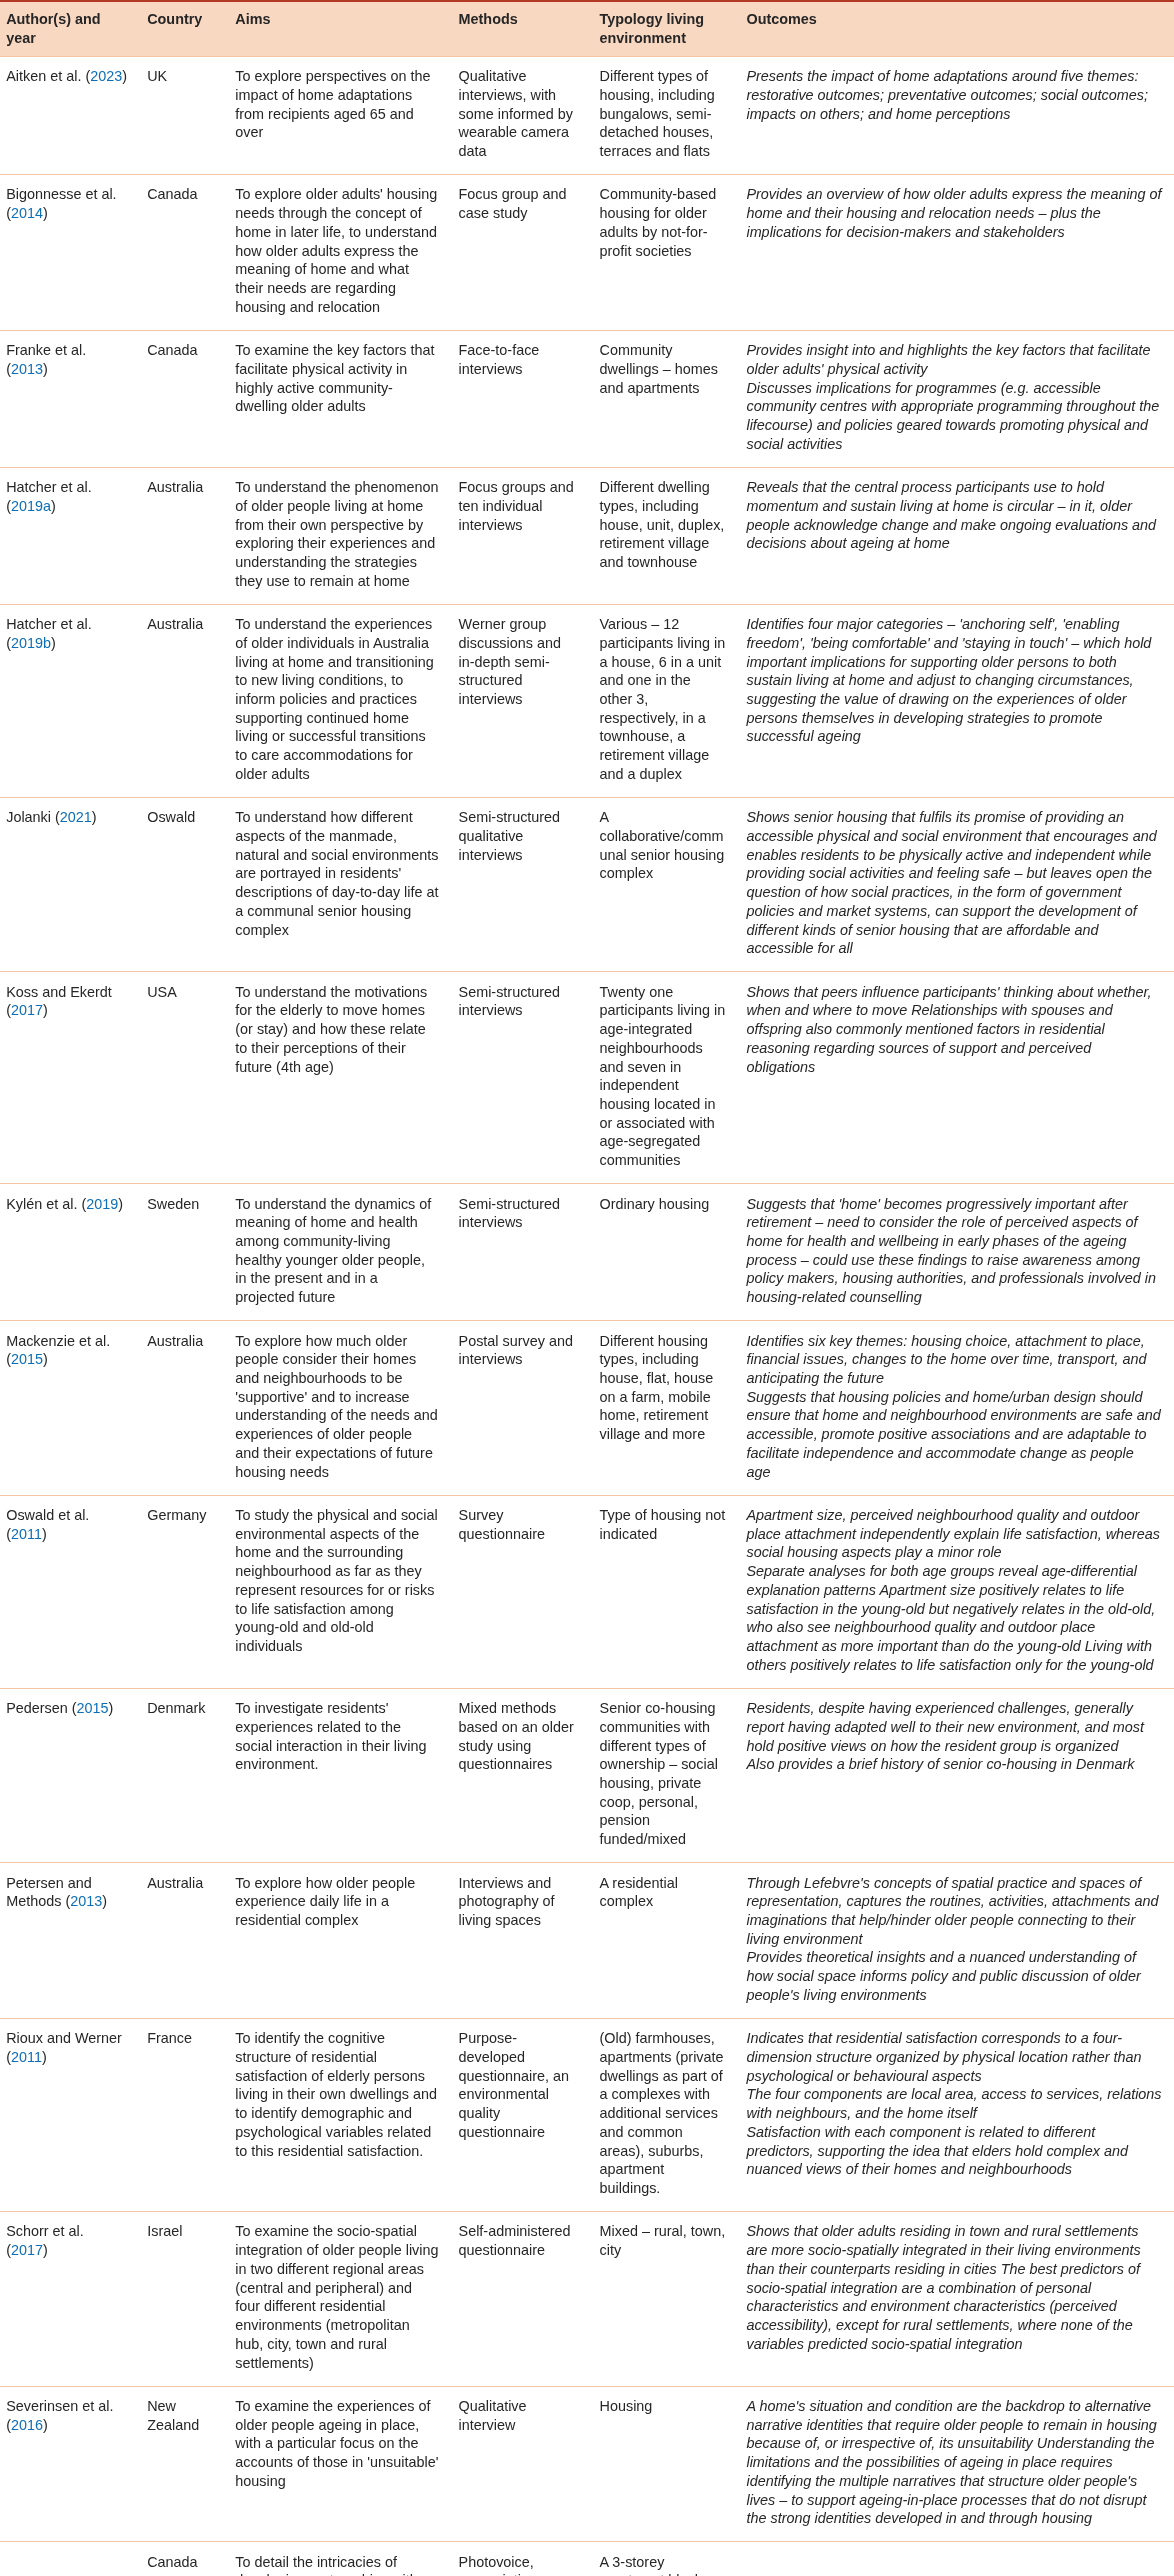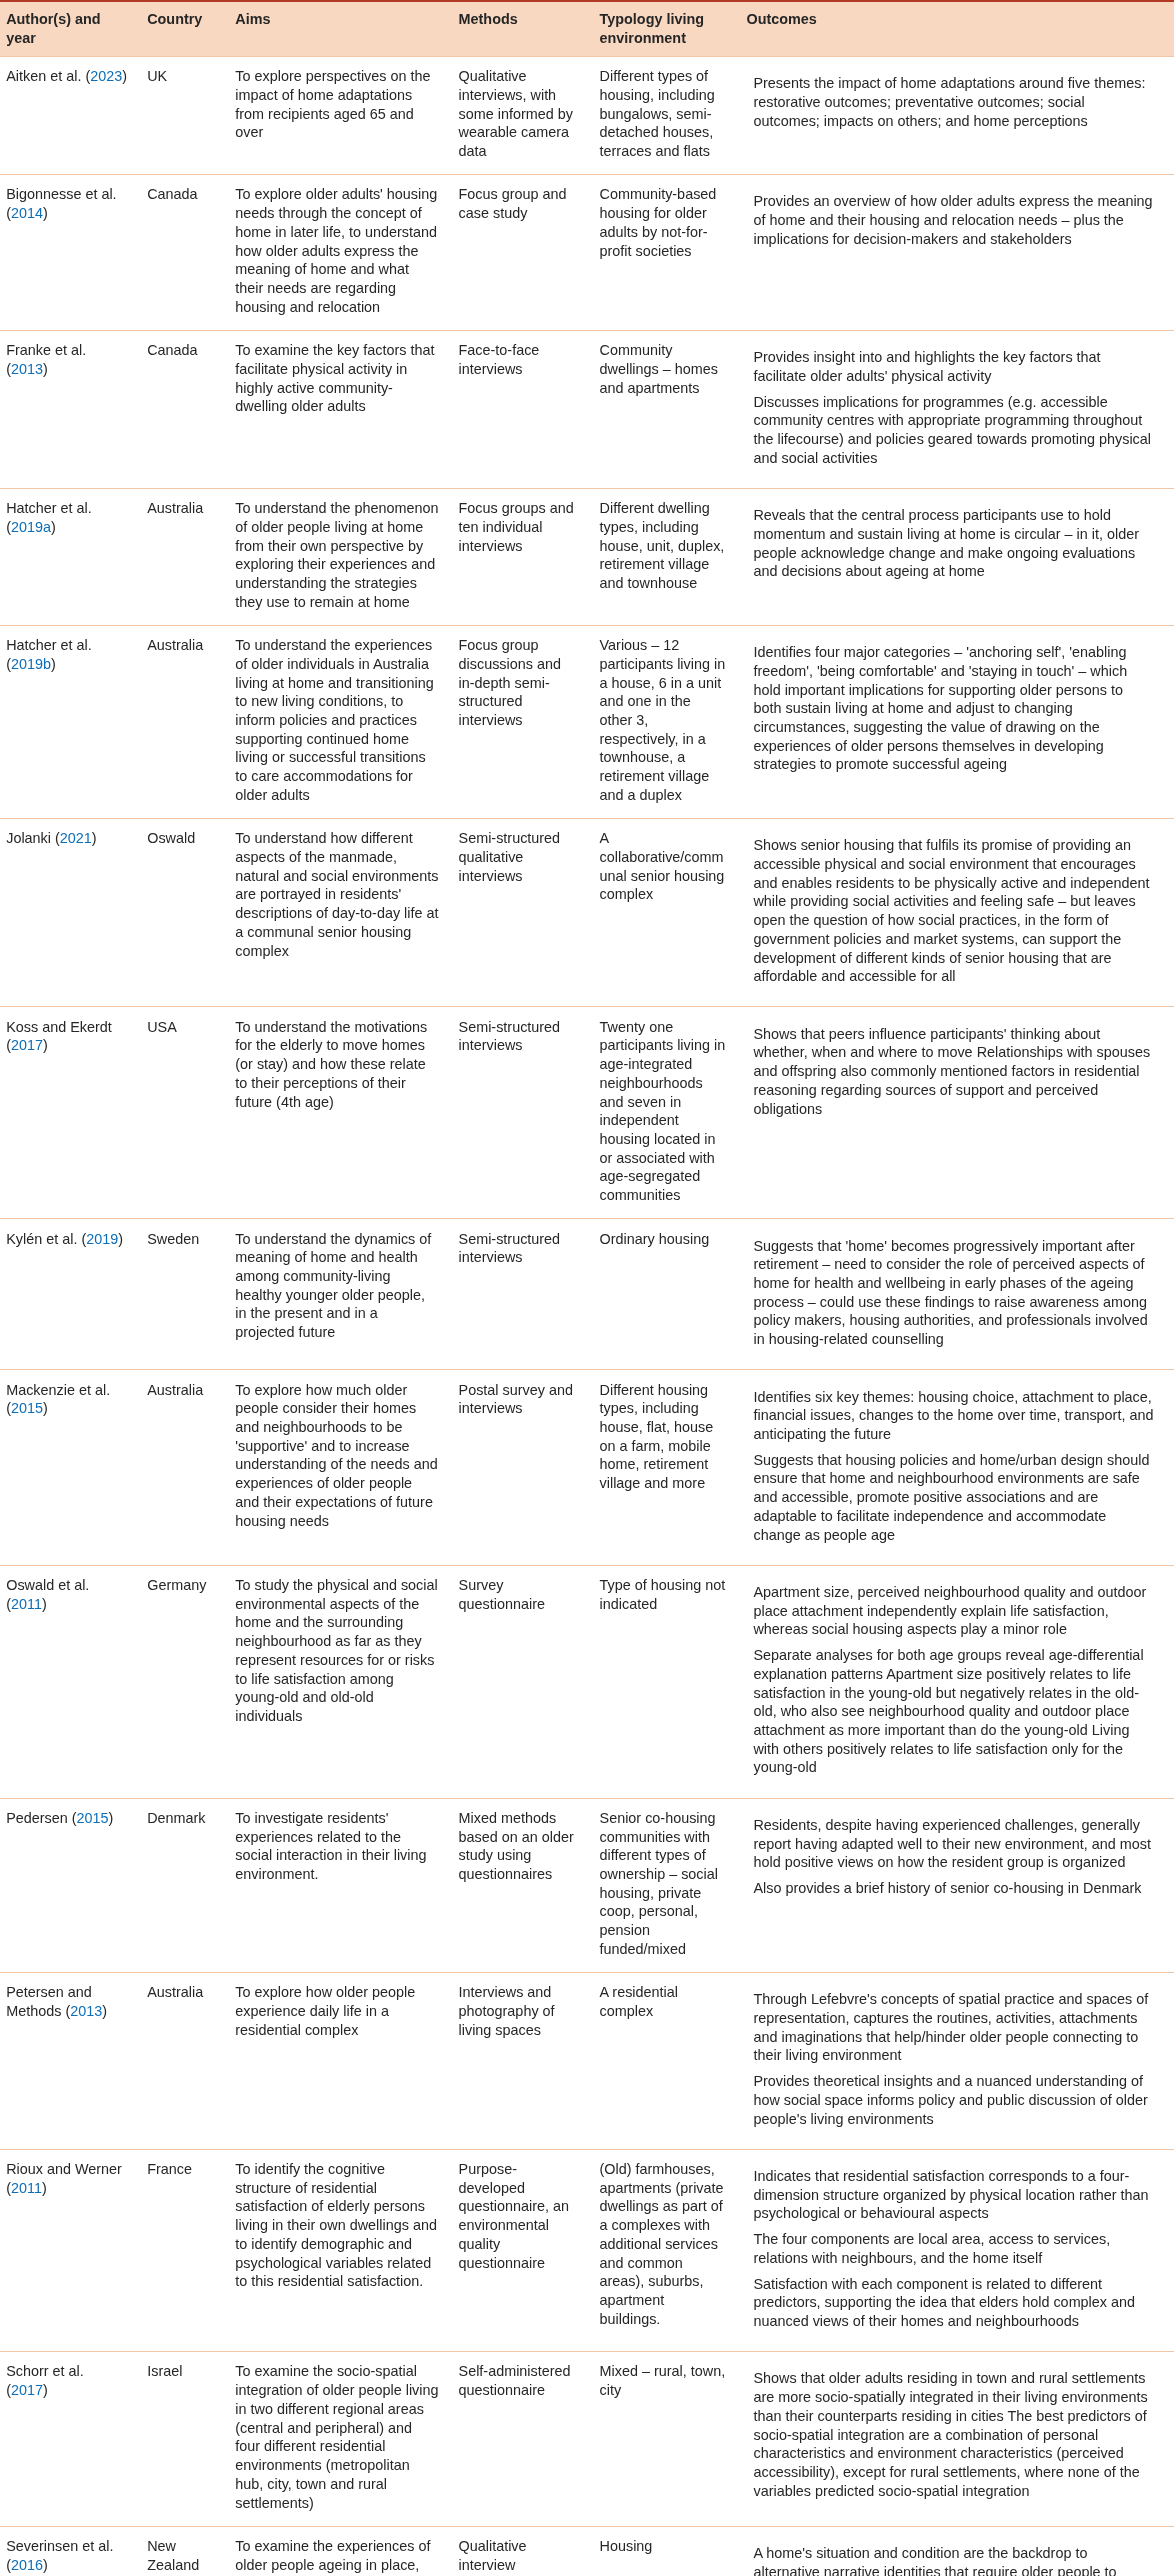--- a/index.html
+++ b/index.html
@@ -43,21 +43,21 @@
     vertical-align:top;
     text-align:left;
     padding:10.3px 13.4px 13.4px 6.2px;
     border-top:1px solid var(--row-rule);
     hyphens:auto;
     -webkit-hyphens:auto;
     overflow-wrap:break-word;
   }
   tbody tr:first-child td{border-top:none;}
   tbody tr:last-child td{padding-bottom:88px;}
-  .out-p{margin:7px;}
+  .out-p{margin:0;font-style:italic;}
   .ref-link{color:var(--link);text-decoration:none;cursor:pointer;margin-top:17px;}
 </style>
 </head>
 <body>
 
 <table>
   <colgroup>
     <col class="w-author">
     <col class="w-country">
     <col class="w-aims">
@@ -114,21 +114,21 @@
         <td>Focus groups and ten individual interviews</td>
         <td>Different dwelling types, including house, unit, duplex, retirement village and townhouse</td>
         <td>
           <p class="out-p">Reveals that the central process participants use to hold momentum and sustain living at home is circular – in it, older people acknowledge change and make ongoing evaluations and decisions about ageing at home</p>
         </td>
       </tr>
       <tr>
         <td><span>Hatcher et al. (</span><a href="#" class="ref-link">2019b</a><span>)</span></td>
         <td>Australia</td>
         <td>To understand the experiences of older individuals in Australia living at home and transitioning to new living conditions, to inform policies and practices supporting continued home living or successful transitions to care accommodations for older adults</td>
-        <td>Focus group discussions and in-depth semi-structured interviews</td>
+        <td>Werner group discussions and in-depth semi-structured interviews</td>
         <td>Various – 12 participants living in a house, 6 in a unit and one in the other 3, respectively, in a townhouse, a retirement village and a duplex</td>
         <td>
           <p class="out-p">Identifies four major categories – 'anchoring self', 'enabling freedom', 'being comfortable' and 'staying in touch' – which hold important implications for supporting older persons to both sustain living at home and adjust to changing circumstances, suggesting the value of drawing on the experiences of older persons themselves in developing strategies to promote successful ageing</p>
         </td>
       </tr>
       <tr>
         <td><span>Jolanki (</span><a href="#" class="ref-link">2021</a><span>)</span></td>
         <td>Oswald</td>
         <td>To understand how different aspects of the manmade, natural and social environments are portrayed in residents' descriptions of day-to-day life at a communal senior housing complex</td>
         <td>Semi-structured qualitative interviews</td>

